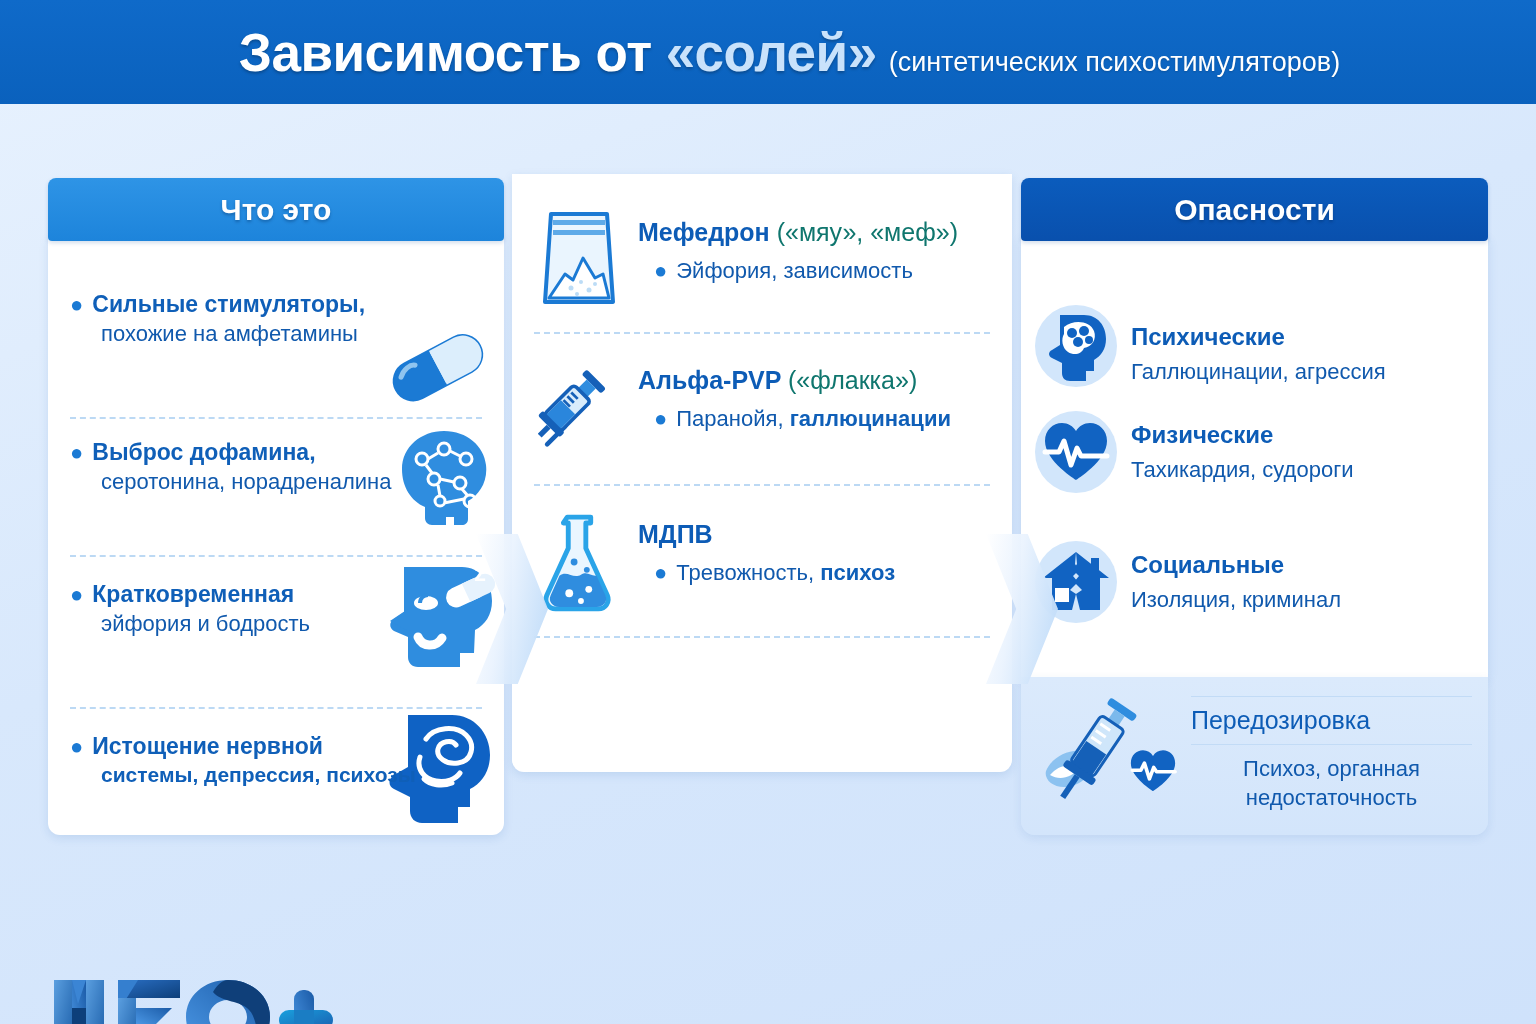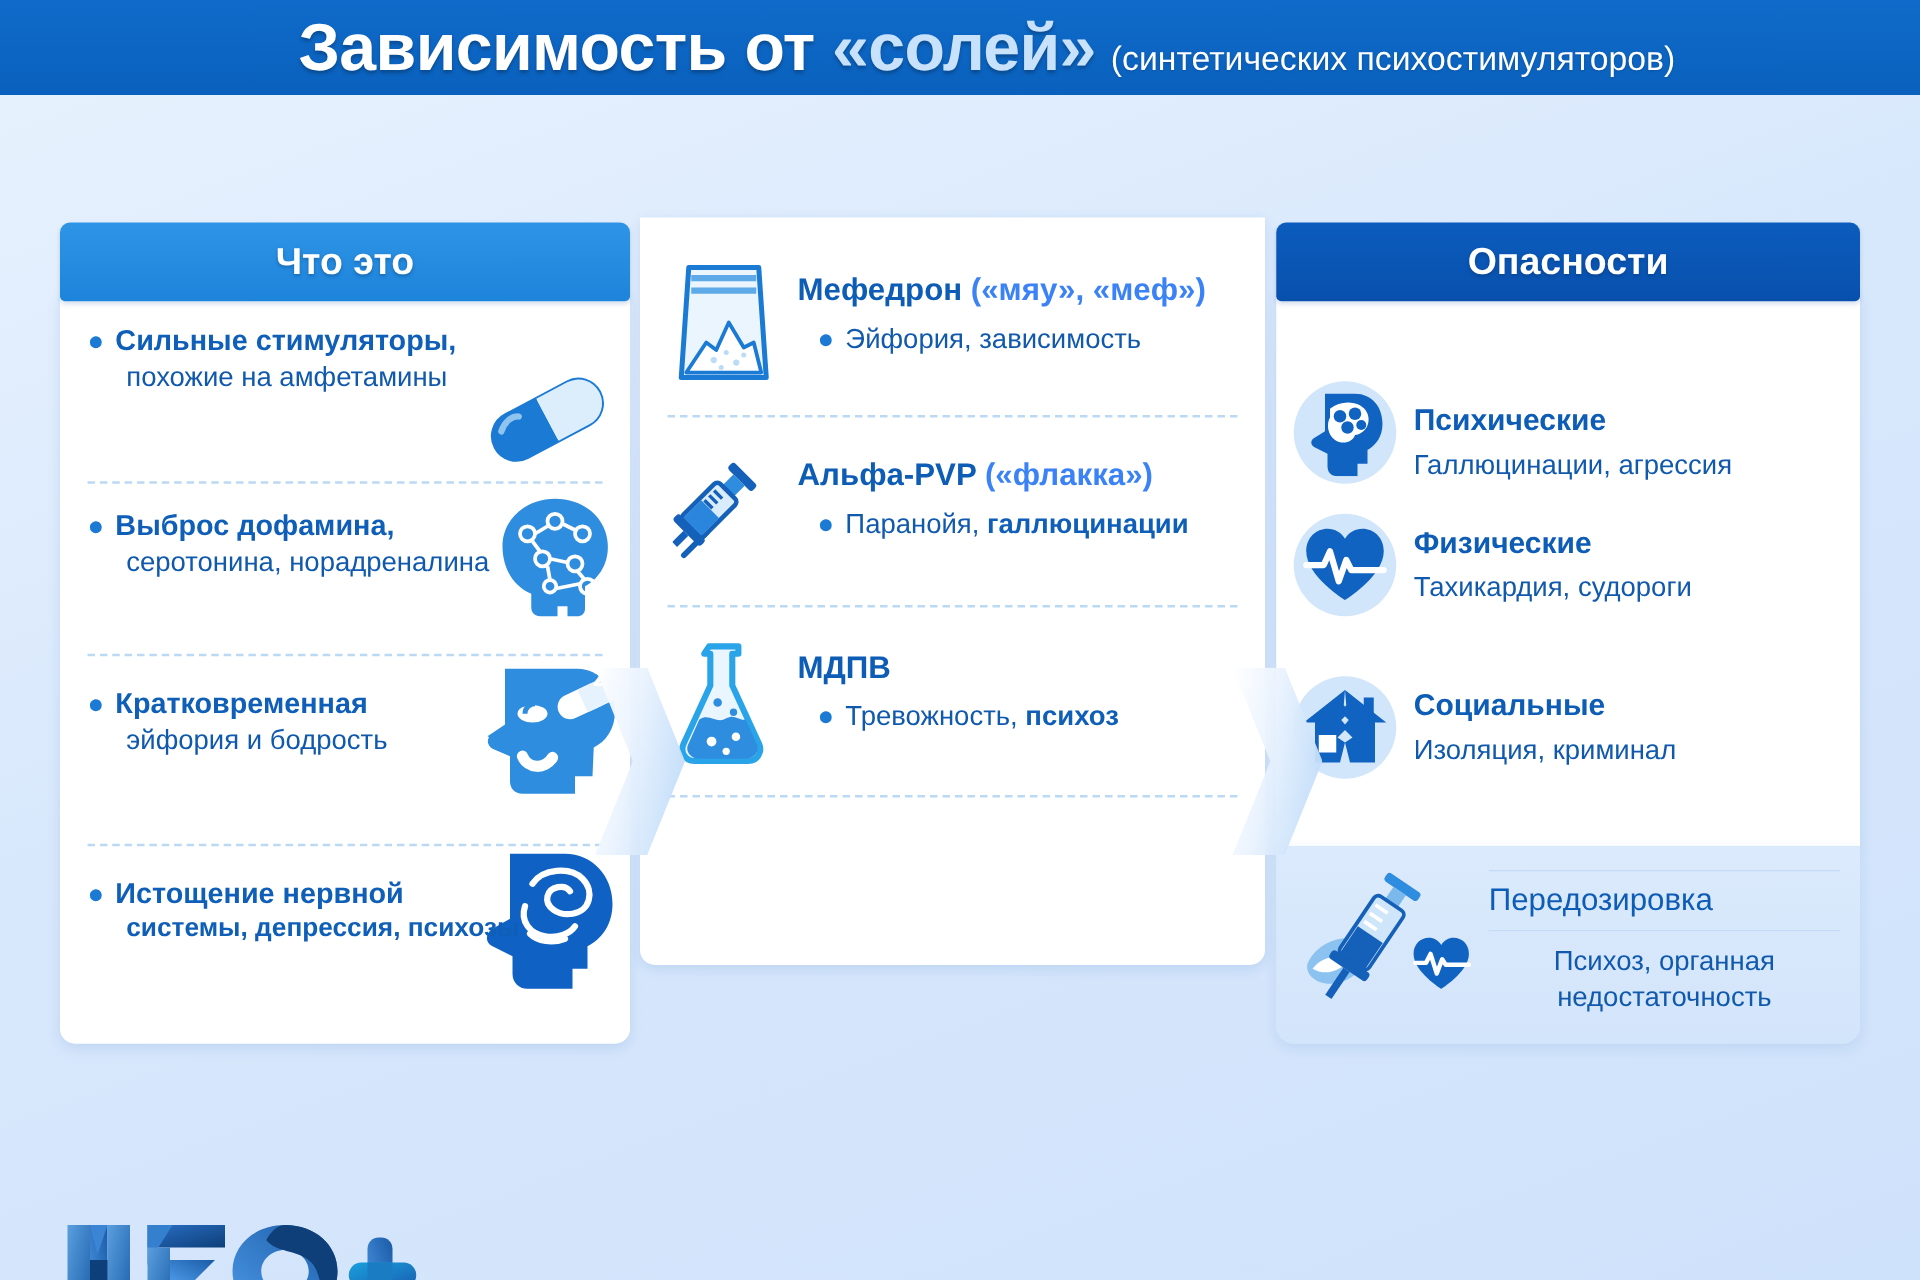--- a/index.html
+++ b/index.html
@@ -5,21 +5,21 @@
   * { margin:0; padding:0; box-sizing:border-box; }
   html,body { width:1536px; height:1024px; }
   body{
     font-family:"Liberation Sans", sans-serif;
     background:linear-gradient(160deg,#e8f2fe 0%,#d8e8fc 45%,#cfe2fb 100%);
     position:relative; overflow:hidden;
   }
 
   
   .topbar{
-    position:absolute; left:0; top:0; width:1536px; height:76px;
+    position:absolute; left:0; top:0; width:1536px; height:104px;
     background:linear-gradient(180deg,#0f6ac9 0%,#0a61bd 100%);
     display:flex; align-items:center; justify-content:center;padding-left:43px;
   }
   .title-wrap{ display:flex; align-items:baseline; gap:0; white-space:nowrap; }
   .t-main{
     font-size:53px; font-weight:bold; color:#ffffff; letter-spacing:-0.5px;
     text-shadow:0 2px 3px rgba(0,0,0,.25);
   }
   .t-quote{
     font-size:53px; font-weight:bold; color:#c9e2fb; letter-spacing:-0.5px;
@@ -80,21 +80,21 @@
     margin:0 22px; border-top:2px dashed #bcd9f4; height:0;
   }
 
   .ic-r{ position:absolute; right:16px; z-index:1; }
 
   
   .r2{ display:flex; align-items:flex-start; padding:0 26px; gap:18px; }
   .r2-ic{ flex:0 0 auto; width:82px; display:flex; justify-content:center; }
   .r2-tx{ flex:1; padding-top:8px; }
   .m-title{ font-size:25px; font-weight:bold; color:#0d5cb6; line-height:1.3; }
-  .m-title .reg{ font-weight:bold; color:#3b82f6; }
+  .m-title .reg{ font-weight:normal; color:#0f766e; }
   .m-sub{ font-size:22px; color:#1059ad; line-height:1.35; margin-top:7px; padding-left:16px; }
 
   
   .r3{ display:flex; align-items:center; padding:0 16px 0 14px; gap:14px; position:relative; }
   .r3-ic{
     flex:0 0 auto; width:82px; height:82px; border-radius:50%;
     background:#d2e6fb; display:flex; align-items:center; justify-content:center;
   }
   .r3-tx{ flex:1; }
   .d-title{ font-size:24px; font-weight:bold; color:#0d5cb6; line-height:1.25; }
@@ -140,21 +140,21 @@
 
   <div class="arrow arrow-1"></div>
   <div class="arrow arrow-2"></div>
 
   <div class="col col-1">
     <div class="col-head head-a">
       <span>Что это</span>
     </div>
     <div class="col-body c1-body">
 
-      <div class="r1" style="height:128px;">
+      <div class="r1" style="height:128px;margin-top:32px;">
         <div class="ic-r" style="top:34px; right:8px;">
           <svg width="118" height="86" viewBox="0 0 118 86">
             <g transform="rotate(-28 59 43)">
               <rect x="12" y="26" width="94" height="38" rx="19" fill="#eaf4fe" stroke="#1b7ad4" stroke-width="3"></rect>
               <path d="M31 26h28v38H31a19 19 0 0 1 0-38z" fill="#1b7ad4"></path>
               <path d="M59 26h28a19 19 0 0 1 0 38H59z" fill="#dceefc"></path>
               <path d="M22 36c6-6 14-7 18-4" stroke="#8fc4ef" stroke-width="5" fill="none" stroke-linecap="round"></path>
             </g>
           </svg>
         </div>

